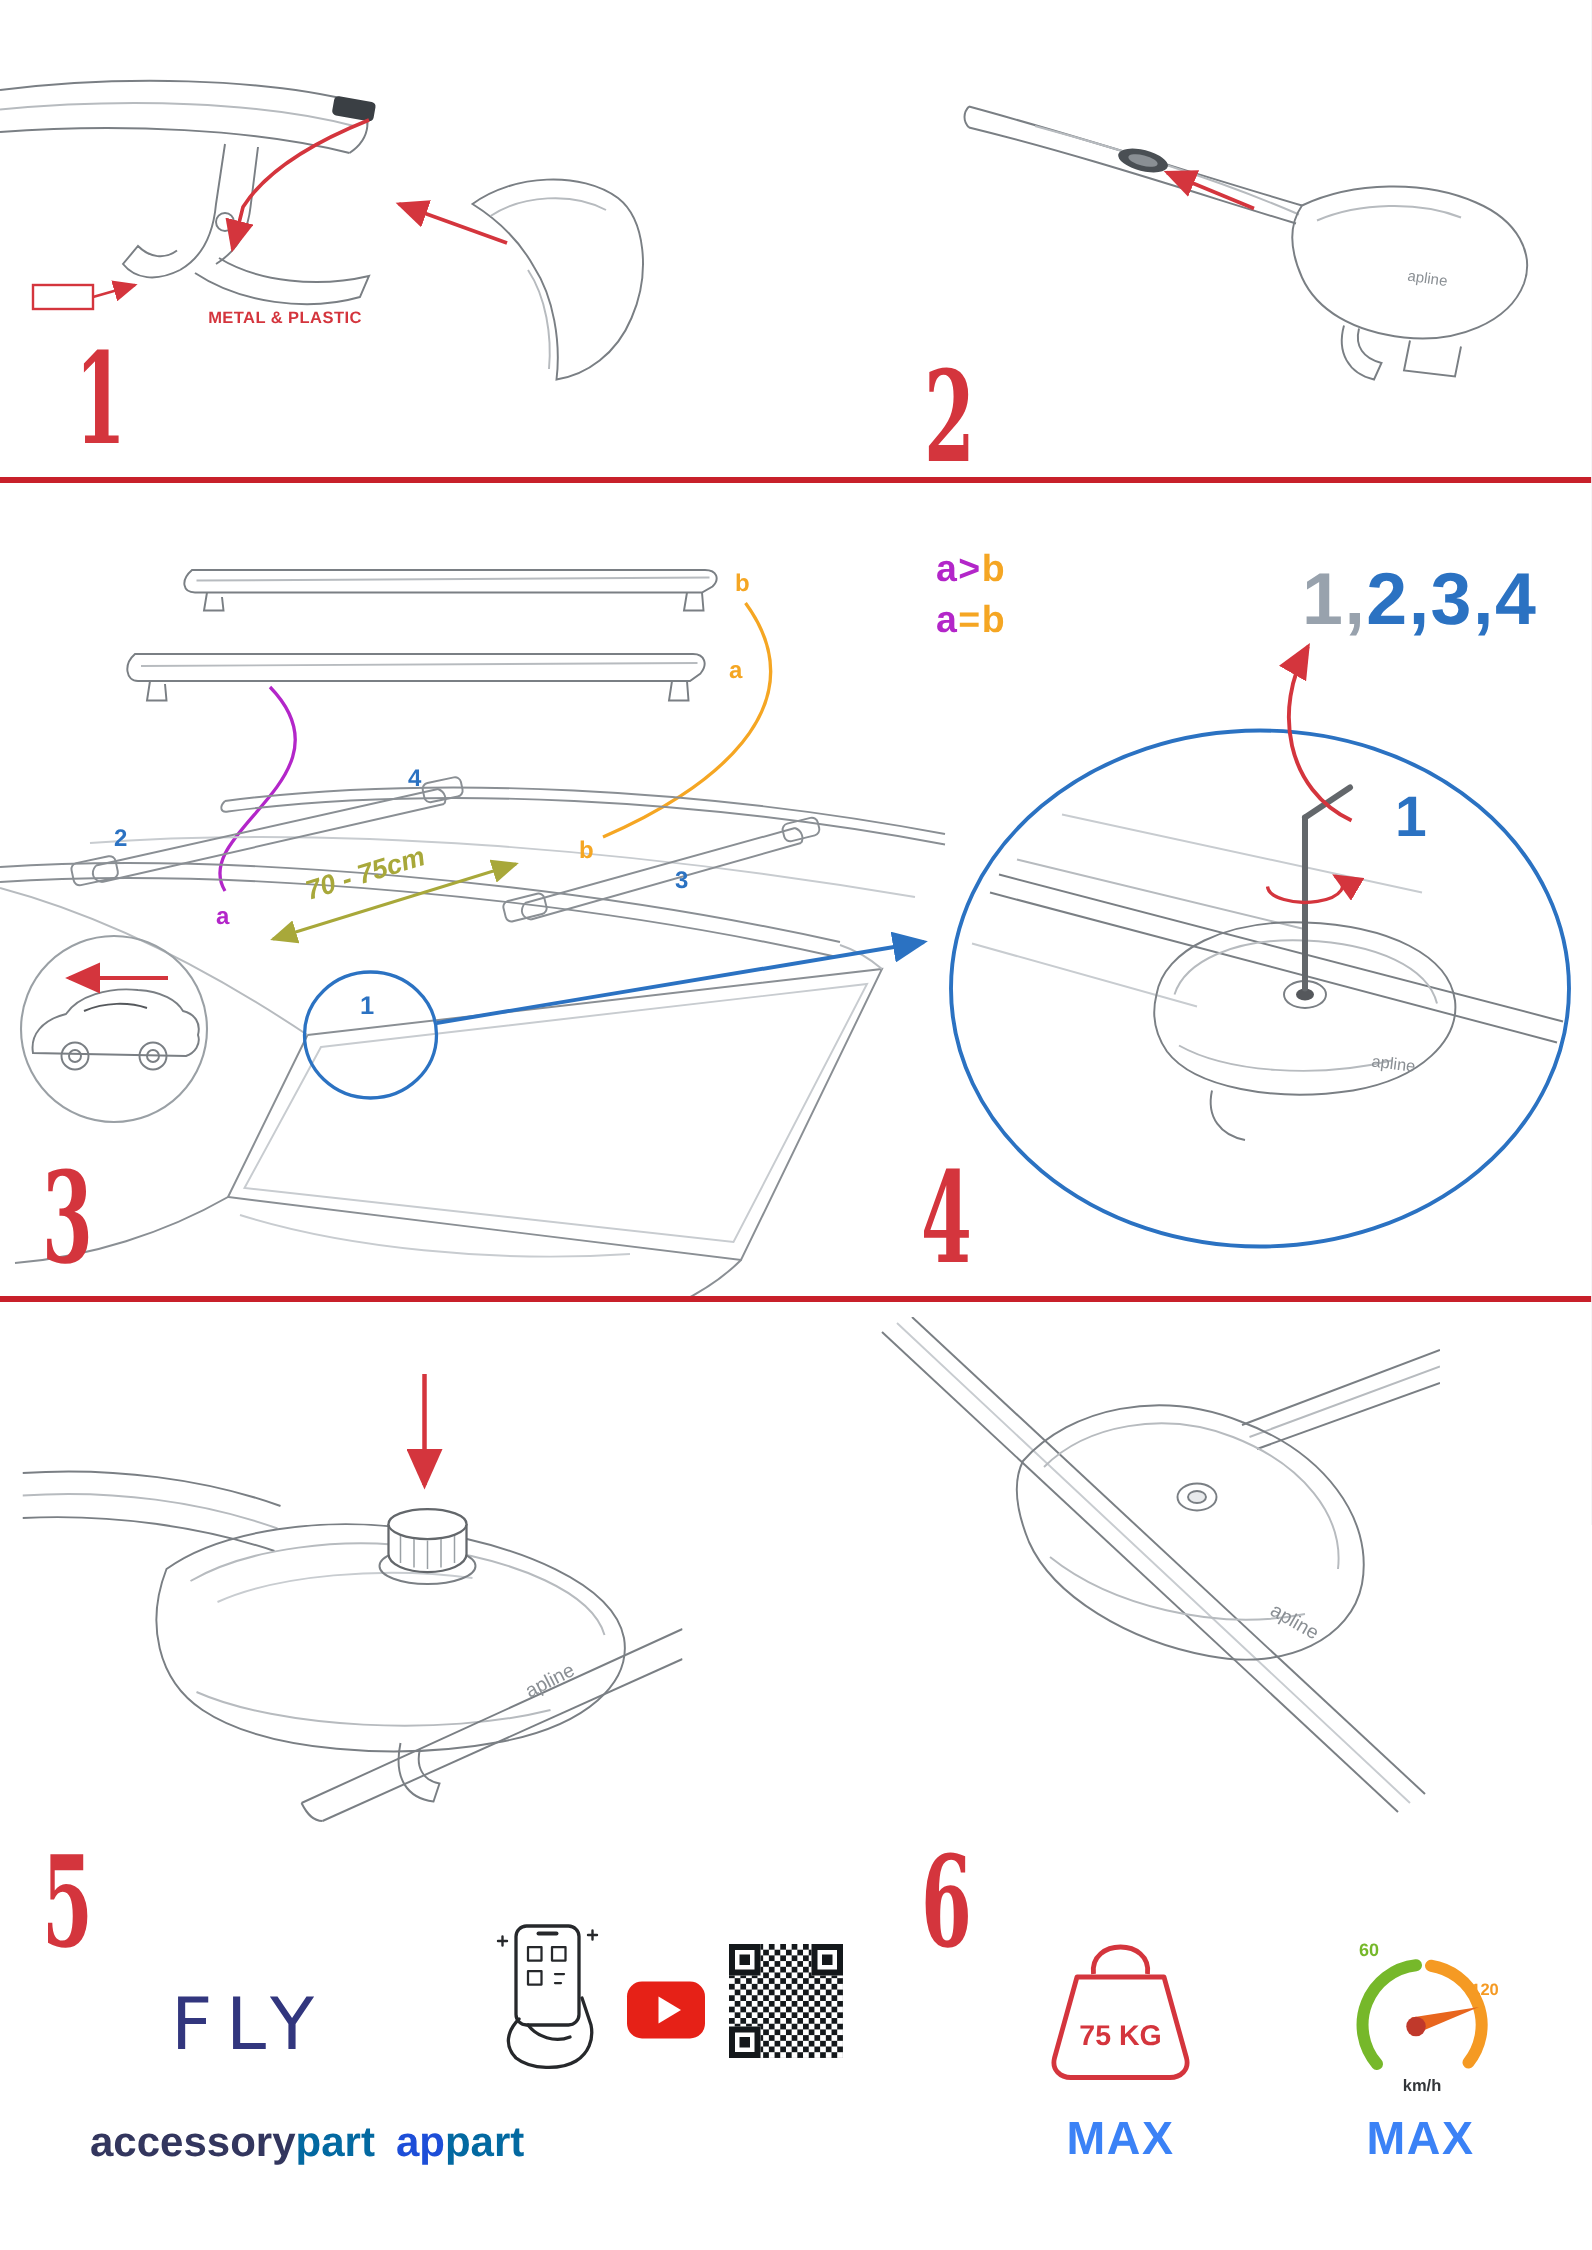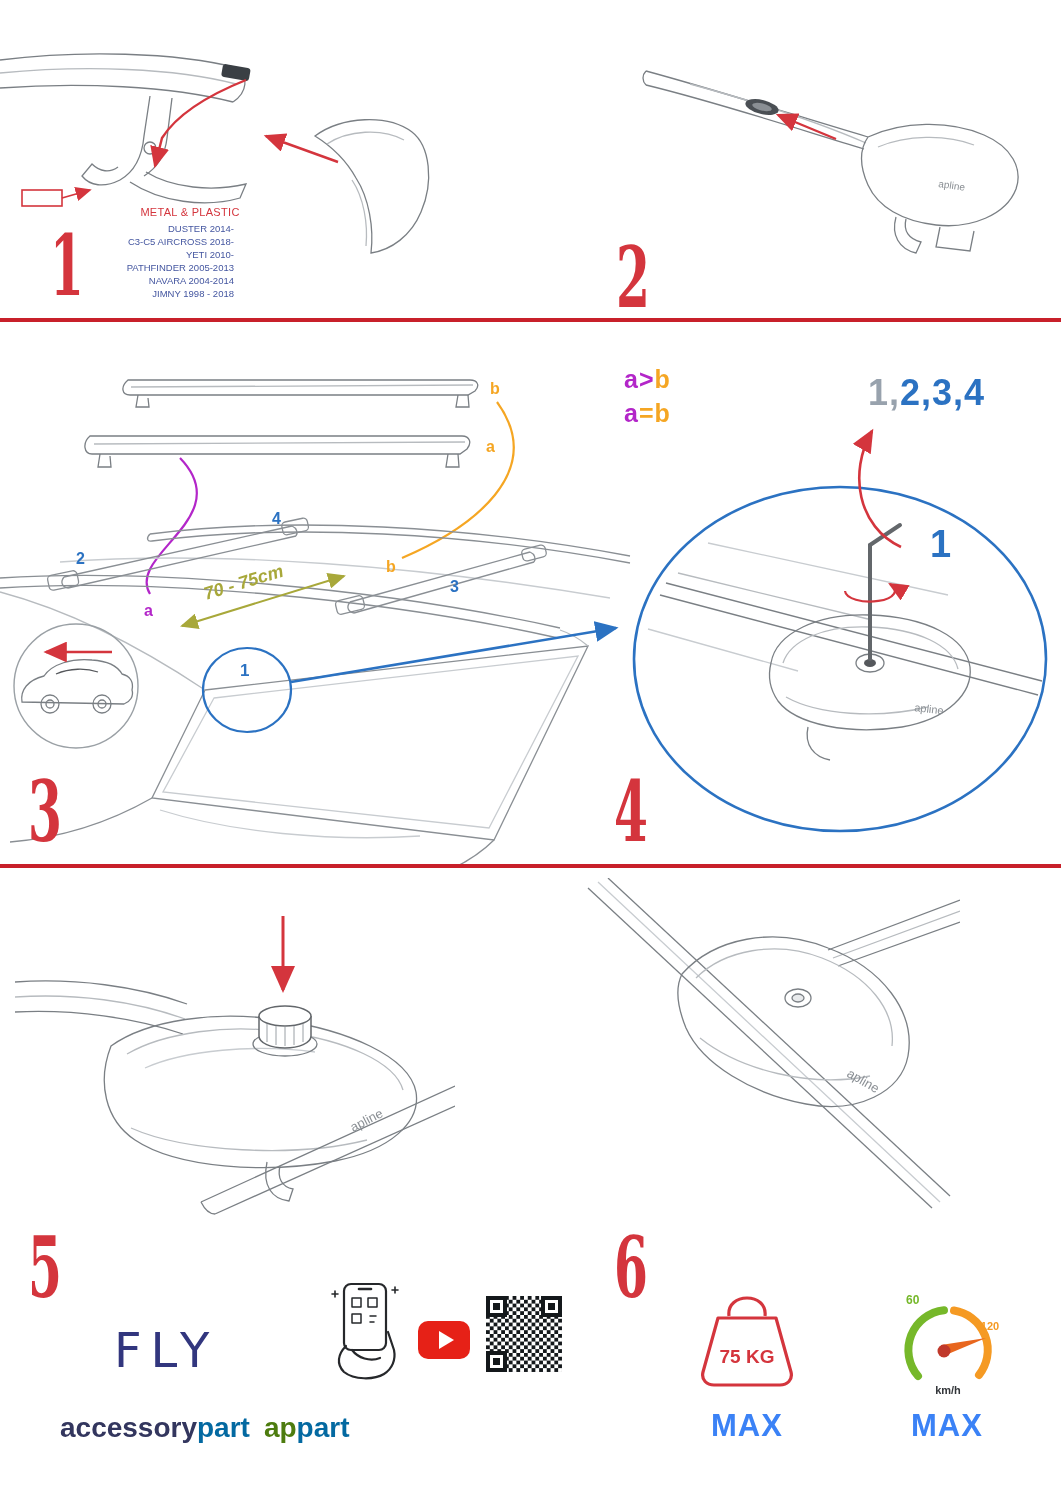--- a/index.html
+++ b/index.html
@@ -5,33 +5,33 @@
   * { margin:0; padding:0; box-sizing:border-box; }
   html,body { background:#eceff1; }
   body { font-family:"Liberation Sans", sans-serif; }
   .page { position:relative; width:1061px; height:1500px; background:#ffffff; overflow:hidden; margin:0 auto; }
   .abs { position:absolute; }
   svg text { font-family:"Liberation Sans", sans-serif; }
 
   .step-num { position:absolute; font-family:"DejaVu Serif", serif; font-weight:bold; font-size:84px; line-height:1; color:#d4353d; transform:scaleX(0.58); transform-origin:left top; }
   .divider { position:absolute; left:0; width:1061px; height:4px; background:#c8202a; }
 
-  .material { position:absolute; left:98px; top:206px; width:184px; text-align:center; color:#d4353d; font-weight:normal; font-size:11px; letter-spacing:0.3px; }
+  .material { position:absolute; left:98px; top:206px; width:184px; text-align:center; color:#d4353d; font-weight:bold; font-size:11px; letter-spacing:0.3px; }
   .models { position:absolute; left:58px; top:222px; width:176px; text-align:right; color:#4456a0; font-size:9.5px; line-height:13px; }
 
   .cmp { position:absolute; left:576px; top:362px; font-size:25px; font-weight:bold; line-height:34px; letter-spacing:1px;margin-left:48px; }
   .c-purple { color:#b326c9; } .c-orange { color:#f5a623; }
   .c-blue { color:#2b72c2; } .c-gray { color:#98a2ad; }
 
-  .seq { position:absolute; left:868px; top:372px; font-size:36px; font-weight:bold; letter-spacing:1px; }
+  .seq { position:absolute; left:868px; top:372px; font-size:49px; font-weight:bold; letter-spacing:1px; }
 
   .fly { position:absolute; left:114px; top:1322px; font-size:48px; letter-spacing:9px; color:#32367e; font-family:"DejaVu Sans", sans-serif; }
   .brandline { position:absolute; left:60px; top:1412px; font-size:28px; font-weight:bold; color:#33365e; white-space:nowrap; }
   .brandline .sp { display:inline-block; width:14px; }
-  .c-red { color:#0369a1; } .c-dgray { color:#4d7c0f; }
+  .c-red { color:#0369a1; } .c-dgray { color:#1d4ed8; }
 
   .yt { position:absolute; left:418px; top:1321px; width:52px; height:38px; background:#e62117; border-radius:10px; }
   .yt .tri { position:absolute; left:21px; top:10px; width:0; height:0; border-left:15px solid #fff; border-top:9px solid transparent; border-bottom:9px solid transparent; }
 
   .qr { position:absolute; left:486px; top:1296px; width:76px; height:76px; background:#fff repeating-conic-gradient(#14181b 0% 25%, #ffffff 0% 50%); background-size:7.6px 7.6px; }
   .qr .f { position:absolute; width:21px; height:21px; border:4px solid #14181b; background:#fff; }
   .qr .f::after { content:""; position:absolute; left:3px; top:3px; width:7px; height:7px; background:#14181b; }
   .f.tl { left:0; top:0; } .f.tr { right:0; top:0; } .f.bl { left:0; bottom:0; }
 
   .max { position:absolute; font-size:31px; font-weight:bold; color:#3b82f6; letter-spacing:1px; text-align:center; }
@@ -64,28 +64,20 @@
     <rect x="222" y="26" width="28" height="13" rx="3" fill="#3a3f44" transform="rotate(10 236 32)"></rect>
     <g stroke="#d4353d" fill="none" stroke-width="2.4">
       <path d="M338,122 L266,96" marker-end="url(#ar1)"></path>
       <path d="M246,40 C206,56 176,76 162,98 L155,126" marker-end="url(#ar1)"></path>
       <rect x="22" y="150" width="40" height="16" stroke-width="1.6"></rect>
       <path d="M62,158 L90,150" marker-end="url(#ar1)" stroke-width="1.8"></path>
     </g>
   </svg>
 
   <div class="material">METAL &amp; PLASTIC</div>
-  <div class="models">
-    <div>DUSTER 2014-</div>
-    <div>C3-C5 AIRCROSS 2018-</div>
-    <div>YETI 2010-</div>
-    <div>PATHFINDER 2005-2013</div>
-    <div>NAVARA 2004-2014</div>
-    <div>JIMNY 1998 - 2018</div>
-  </div>
   <div class="step-num" style="left:50px;top:224px;">1</div>
 
   <svg class="abs" style="left:640px;top:55px;" width="412" height="215" viewBox="0 0 412 215">
     <defs>
       <marker id="ar2" markerWidth="10" markerHeight="8" refX="8" refY="4" orient="auto">
           <path d="M0,0L9,4L0,8Z" fill="#d4353d"></path>
         </marker>
     </defs>
     <g stroke="#7a7f84" fill="none" stroke-width="1.3">
       <path d="M6,16 C80,36 160,62 228,82"></path>

